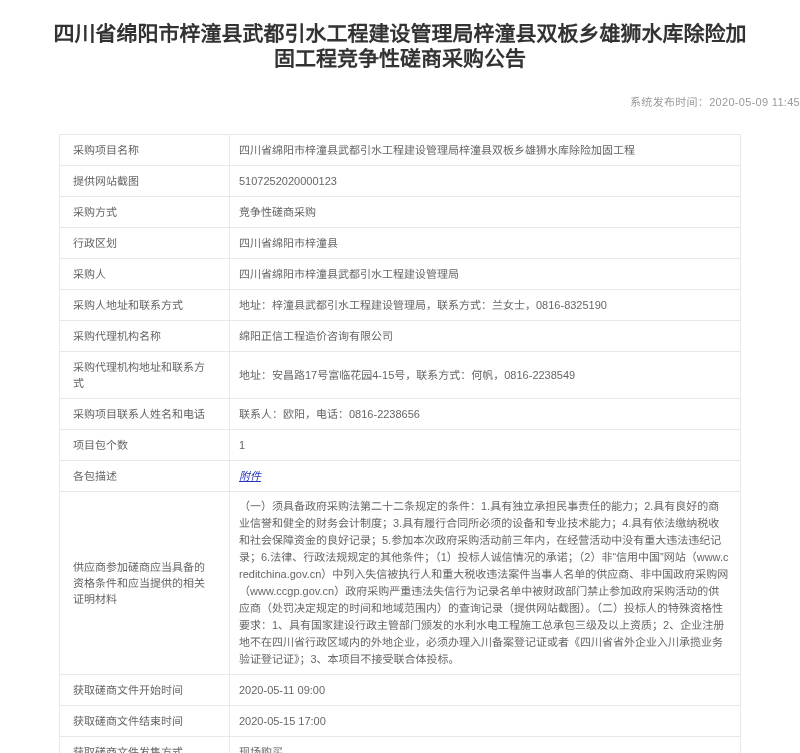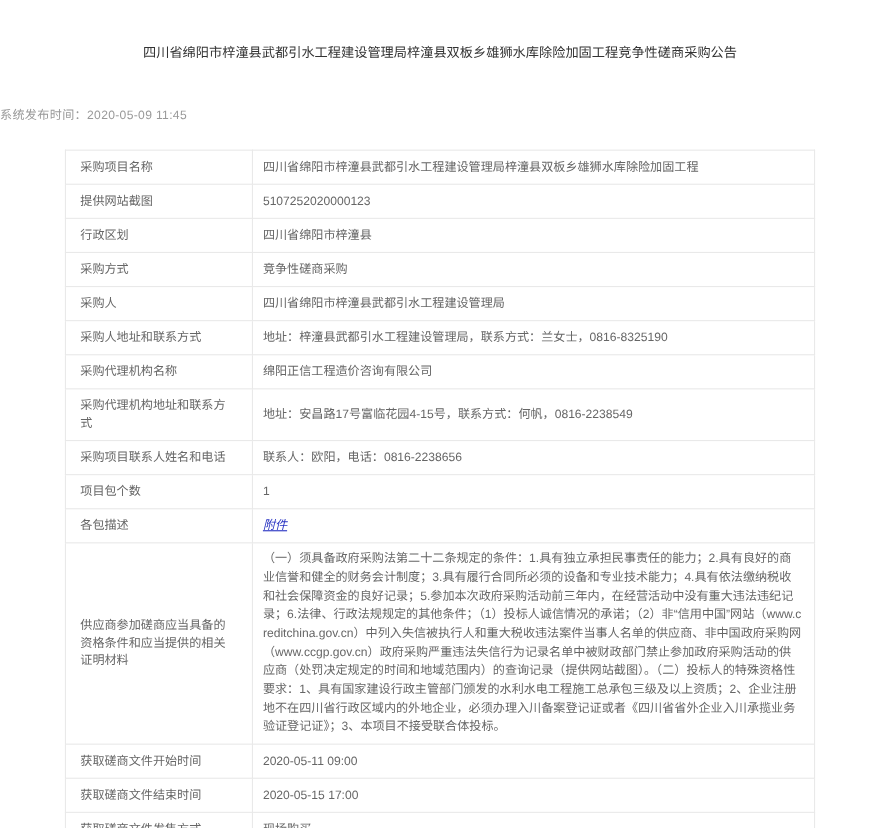--- a/index.html
+++ b/index.html
@@ -11,26 +11,26 @@
     --page-background:#ffffff;
   }
   *{box-sizing:border-box;margin:0;padding:0;}
   html,body{
     width:800px;height:753px;overflow:hidden;
     background:var(--page-background);
     font-family:"Liberation Sans","DejaVu Sans",sans-serif;
   }
   .page{width:800px;height:753px;background:var(--page-background);}
   .page-title{
-    width:700px;margin:36px auto 0;
-    font-size:12px;font-weight:normal;color:var(--title-text);
+    width:700px;margin:21px auto 0;
+    font-size:21px;font-weight:bold;color:var(--title-text);
     text-align:center;line-height:25px;
   }
   .publish-time{
-    margin-top:34px;text-align:left;
+    margin-top:22px;text-align:right;
     font-size:11px;color:var(--muted-text);letter-spacing:.3px;
   }
   table.info-table{
     width:682px;margin:25px auto 0;
     border-collapse:collapse;table-layout:fixed;
     font-size:11px;color:var(--body-text);
   }
   table.info-table td{
     border:1px solid var(--table-border);
     vertical-align:middle;
@@ -74,27 +74,27 @@
       <td class="row-label">采购项目名称</td>
       <td class="row-value">四川省绵阳市梓潼县武都引水工程建设管理局梓潼县双板乡雄狮水库除险加固工程</td>
     </tr>
 
     <tr>
       <td class="row-label">提供网站截图</td>
       <td class="row-value">5107252020000123</td>
     </tr>
 
     <tr>
-      <td class="row-label">行政区划</td>
-      <td class="row-value">四川省绵阳市梓潼县</td>
+      <td class="row-label">采购方式</td>
+      <td class="row-value">竞争性磋商采购</td>
     </tr>
 
     <tr>
-      <td class="row-label">采购方式</td>
-      <td class="row-value">竞争性磋商采购</td>
+      <td class="row-label">行政区划</td>
+      <td class="row-value">四川省绵阳市梓潼县</td>
     </tr>
 
 
     <tr>
       <td class="row-label">采购人</td>
       <td class="row-value">四川省绵阳市梓潼县武都引水工程建设管理局</td>
     </tr>
 
     <tr>
       <td class="row-label">采购人地址和联系方式</td>

